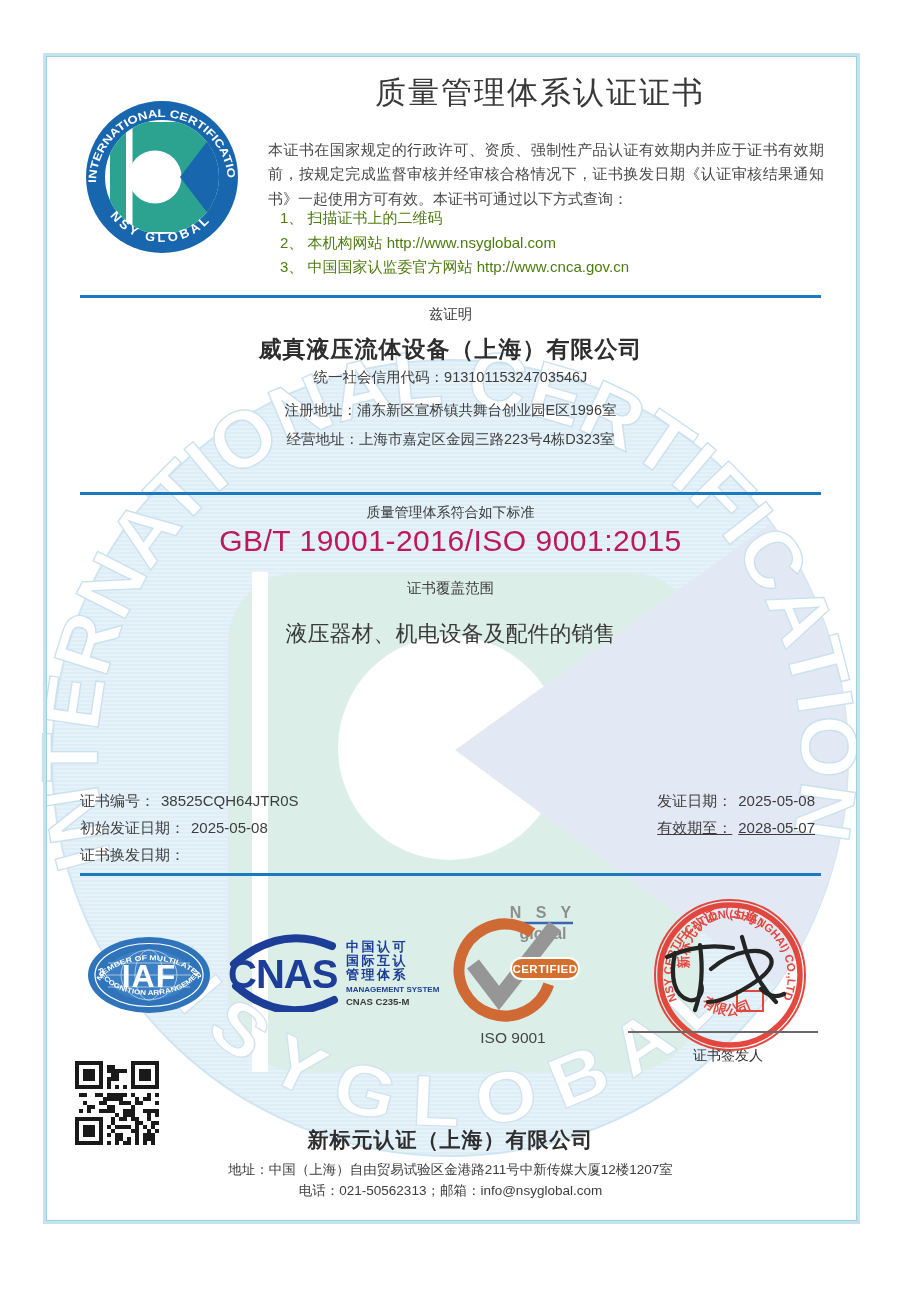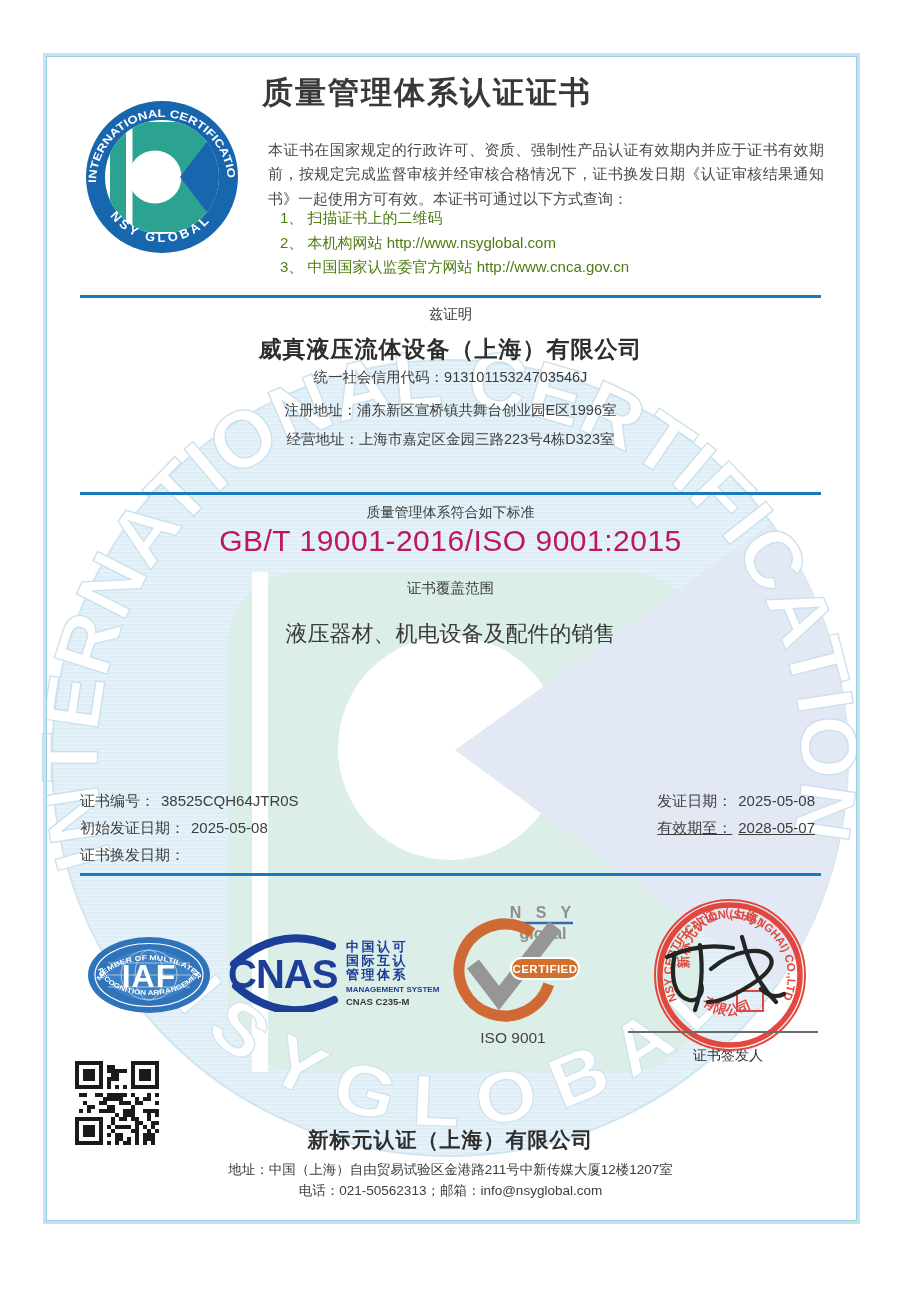--- a/index.html
+++ b/index.html
@@ -4,21 +4,21 @@
 <style>
   html,body{margin:0;padding:0;background:#fff;}
   .page{position:relative;width:900px;height:1300px;background:#fff;overflow:hidden;
         font-family:"Liberation Sans","DejaVu Sans",sans-serif;color:#3d3d3d;}
   .frame{position:absolute;left:43px;top:53px;width:811px;height:1165px;
          border:3px solid #c5e2ef;box-shadow:inset 0 0 0 1px #9ccfe2;z-index:1;}
   .wm{position:absolute;left:0;top:0;z-index:0;}
   .abs{position:absolute;z-index:2;}
   .ctr{left:80px;width:741px;text-align:center;}
   .rule{position:absolute;left:80px;width:741px;height:3px;background:#1b79c0;z-index:2;}
-  .title{left:262px;width:556px;top:72px;font-size:31px;font-weight:bold;
+  .title{left:262px;width:556px;text-align:center;top:72px;font-size:31px;font-weight:normal;
          color:#383838;letter-spacing:2px;}
   .intro{left:268px;top:138px;width:556px;font-size:15px;line-height:24.3px;color:#484848;text-align:justify;}
   .qitem{left:280px;width:556px;font-size:15px;color:#4d7c0f;}
   .lbl14{font-size:14.5px;color:#3d3d3d;}
   .company{top:334px;font-size:23px;font-weight:600;color:#2e2e2e;letter-spacing:1px;}
   .standard{top:524px;font-size:30px;font-weight:400;color:#be185d;letter-spacing:.5px;}
   .scope{top:619px;font-size:22px;color:#3a3a3a;}
   .frow{font-size:15px;color:#3d3d3d;}
   .frow .val{margin-left:6px;}
   .fleft{left:80px;}

